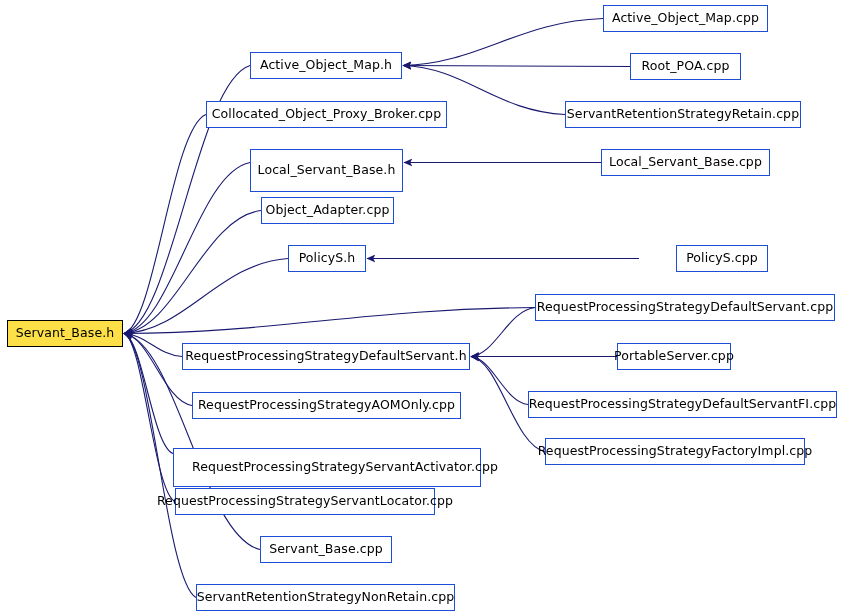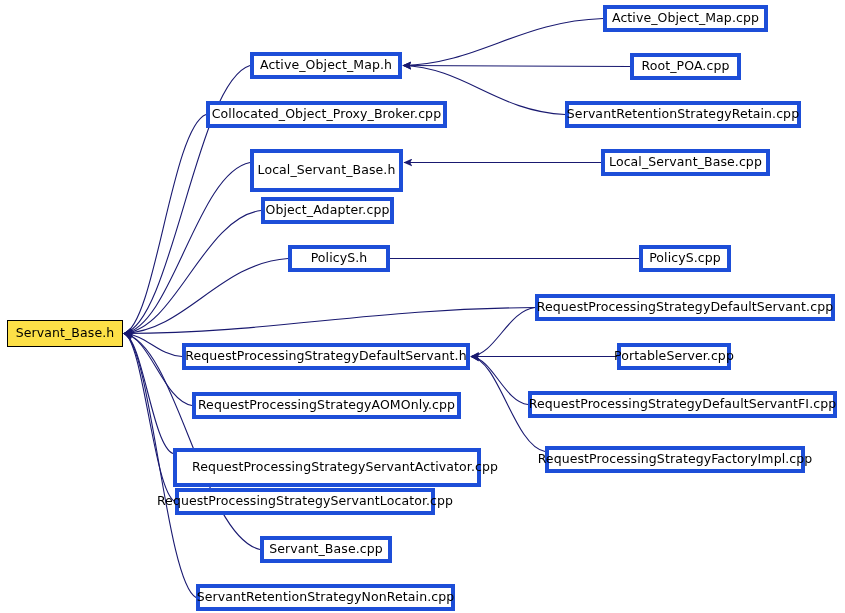--- a/index.html
+++ b/index.html
@@ -21,21 +21,21 @@
     position: absolute;
     left: 0;
     top: 0;
     width: 845px;
     height: 613px;
     pointer-events: none;
   }
   .node {
     position: absolute;
     box-sizing: border-box;
-    border: 4px solid #1d4ed8;
+    border: 1px solid #1d4ed8;
     background: #ffffff;
     color: #000000;
     display: flex;
     align-items: center;
     justify-content: center;
     font-family: "DejaVu Sans", sans-serif;
     font-size: 12.5px;
     line-height: 1;
     white-space: nowrap;
     letter-spacing: 0.1px;
@@ -83,26 +83,26 @@
   <div id="nodes">
       <div class="node root" style="left: 7px; top: 320px; width: 116px; height: 27px;">Servant_Base.h</div>
       <div class="node" style="left: 250px; top: 52px; width: 152px; height: 27px;">Active_Object_Map.h</div>
       <div class="node" style="left: 603px; top: 5px; width: 165px; height: 27px;">Active_Object_Map.cpp</div>
       <div class="node" style="left: 630px; top: 53px; width: 111px; height: 27px;">Root_POA.cpp</div>
       <div class="node" style="left: 565px; top: 101px; width: 236px; height: 27px;">ServantRetentionStrategyRetain.cpp</div>
       <div class="node" style="left: 206px; top: 101px; width: 241px; height: 27px;">Collocated_Object_Proxy_Broker.cpp</div>
       <div class="node" style="left: 250px; top: 149px; width: 153px; height: 43px;">Local_Servant_Base.h</div>
       <div class="node" style="left: 601px; top: 149px; width: 169px; height: 27px;">Local_Servant_Base.cpp</div>
       <div class="node" style="left: 261px; top: 197px; width: 133px; height: 27px;">Object_Adapter.cpp</div>
-      <div class="node" style="left: 288px; top: 245px; width: 102px; height: 27px;">PolicyS.h</div>
-      <div class="node" style="left: 639px; top: 245px; width: 92px; height: 27px;">PolicyS.cpp</div>
+      <div class="node" style="left: 288px; top: 245px; width: 78px; height: 27px;">PolicyS.h</div>
+      <div class="node" style="left: 676px; top: 245px; width: 92px; height: 27px;">PolicyS.cpp</div>
       <div class="node" style="left: 535px; top: 294px; width: 300px; height: 27px;">RequestProcessingStrategyDefaultServant.cpp</div>
       <div class="node" style="left: 182px; top: 343px; width: 288px; height: 27px;">RequestProcessingStrategyDefaultServant.h</div>
       <div class="node" style="left: 617px; top: 343px; width: 114px; height: 27px;">PortableServer.cpp</div>
       <div class="node" style="left: 192px; top: 392px; width: 269px; height: 27px;">RequestProcessingStrategyAOMOnly.cpp</div>
       <div class="node" style="left: 528px; top: 391px; width: 309px; height: 27px;">RequestProcessingStrategyDefaultServantFI.cpp</div>
       <div class="node" style="left: 173px; top: 448px; width: 308px; height: 39px; padding-left: 36px;">RequestProcessingStrategyServantActivator.cpp</div>
-      <div class="node" style="left: 545px; top: 438px; width: 260px; height: 27px; margin-top: 8px;">RequestProcessingStrategyFactoryImpl.cpp</div>
+      <div class="node" style="left: 545px; top: 438px; width: 260px; height: 27px;">RequestProcessingStrategyFactoryImpl.cpp</div>
       <div class="node" style="left: 175px; top: 488px; width: 260px; height: 27px;">RequestProcessingStrategyServantLocator.cpp</div>
       <div class="node" style="left: 260px; top: 536px; width: 132px; height: 27px;">Servant_Base.cpp</div>
       <div class="node" style="left: 196px; top: 584px; width: 259px; height: 27px;">ServantRetentionStrategyNonRetain.cpp</div>
     </div>
 </div>
 
 </body></html>

